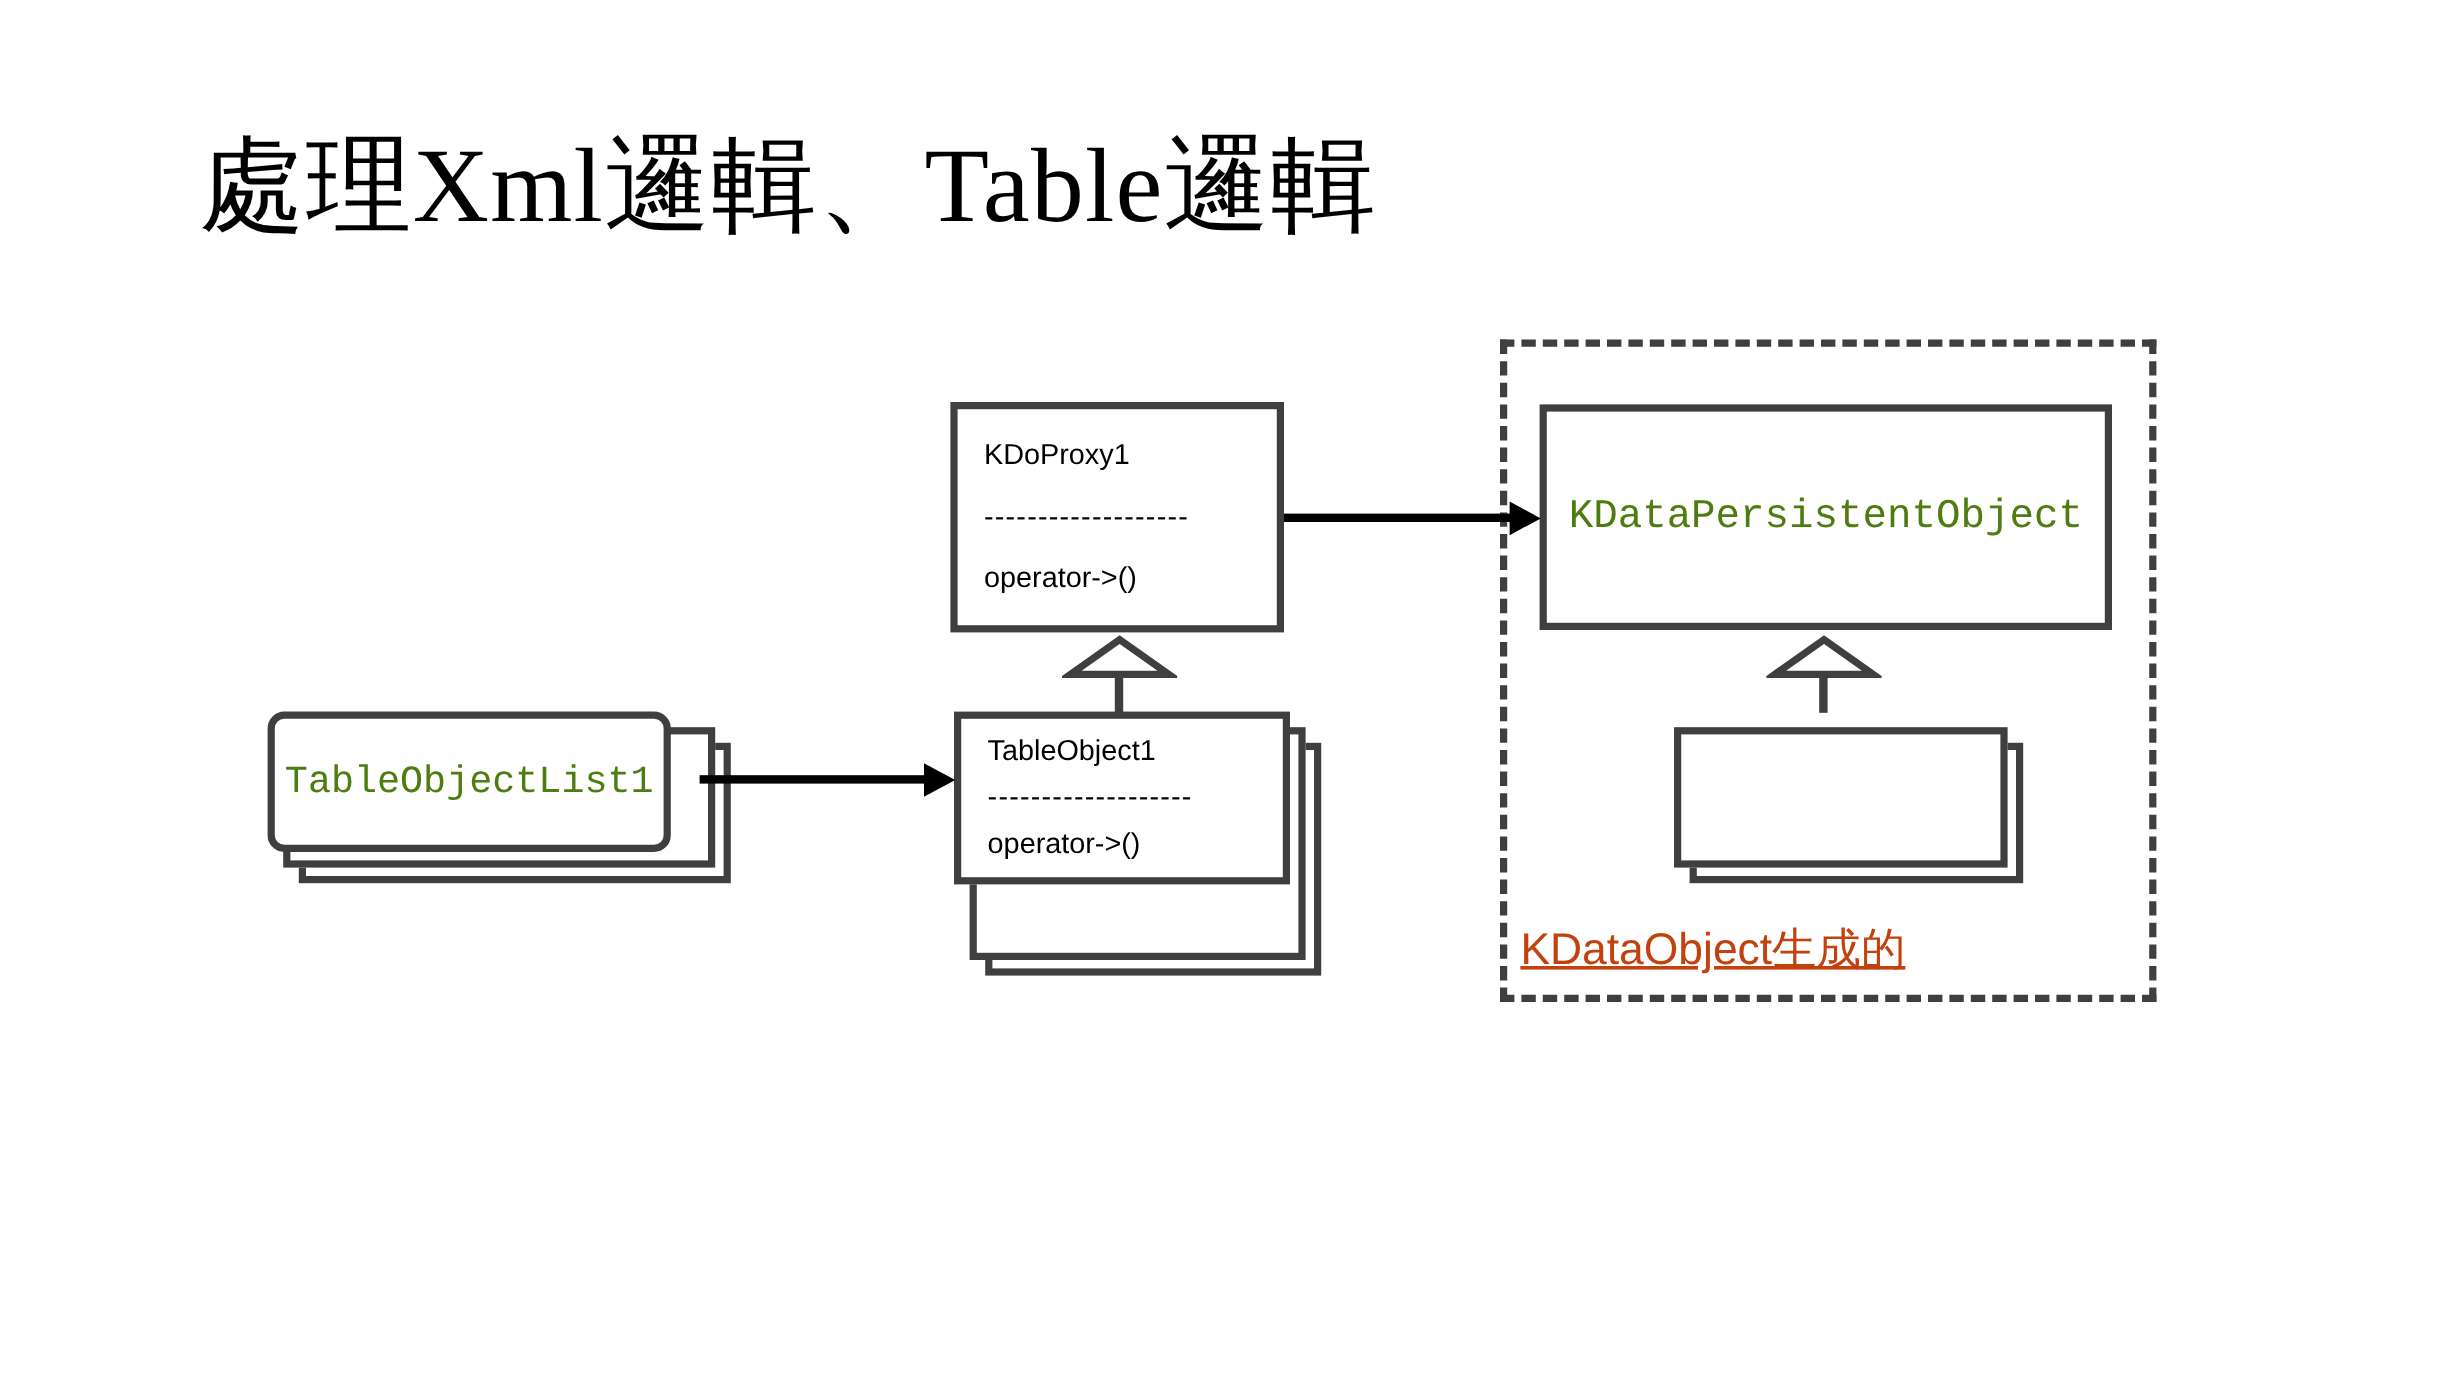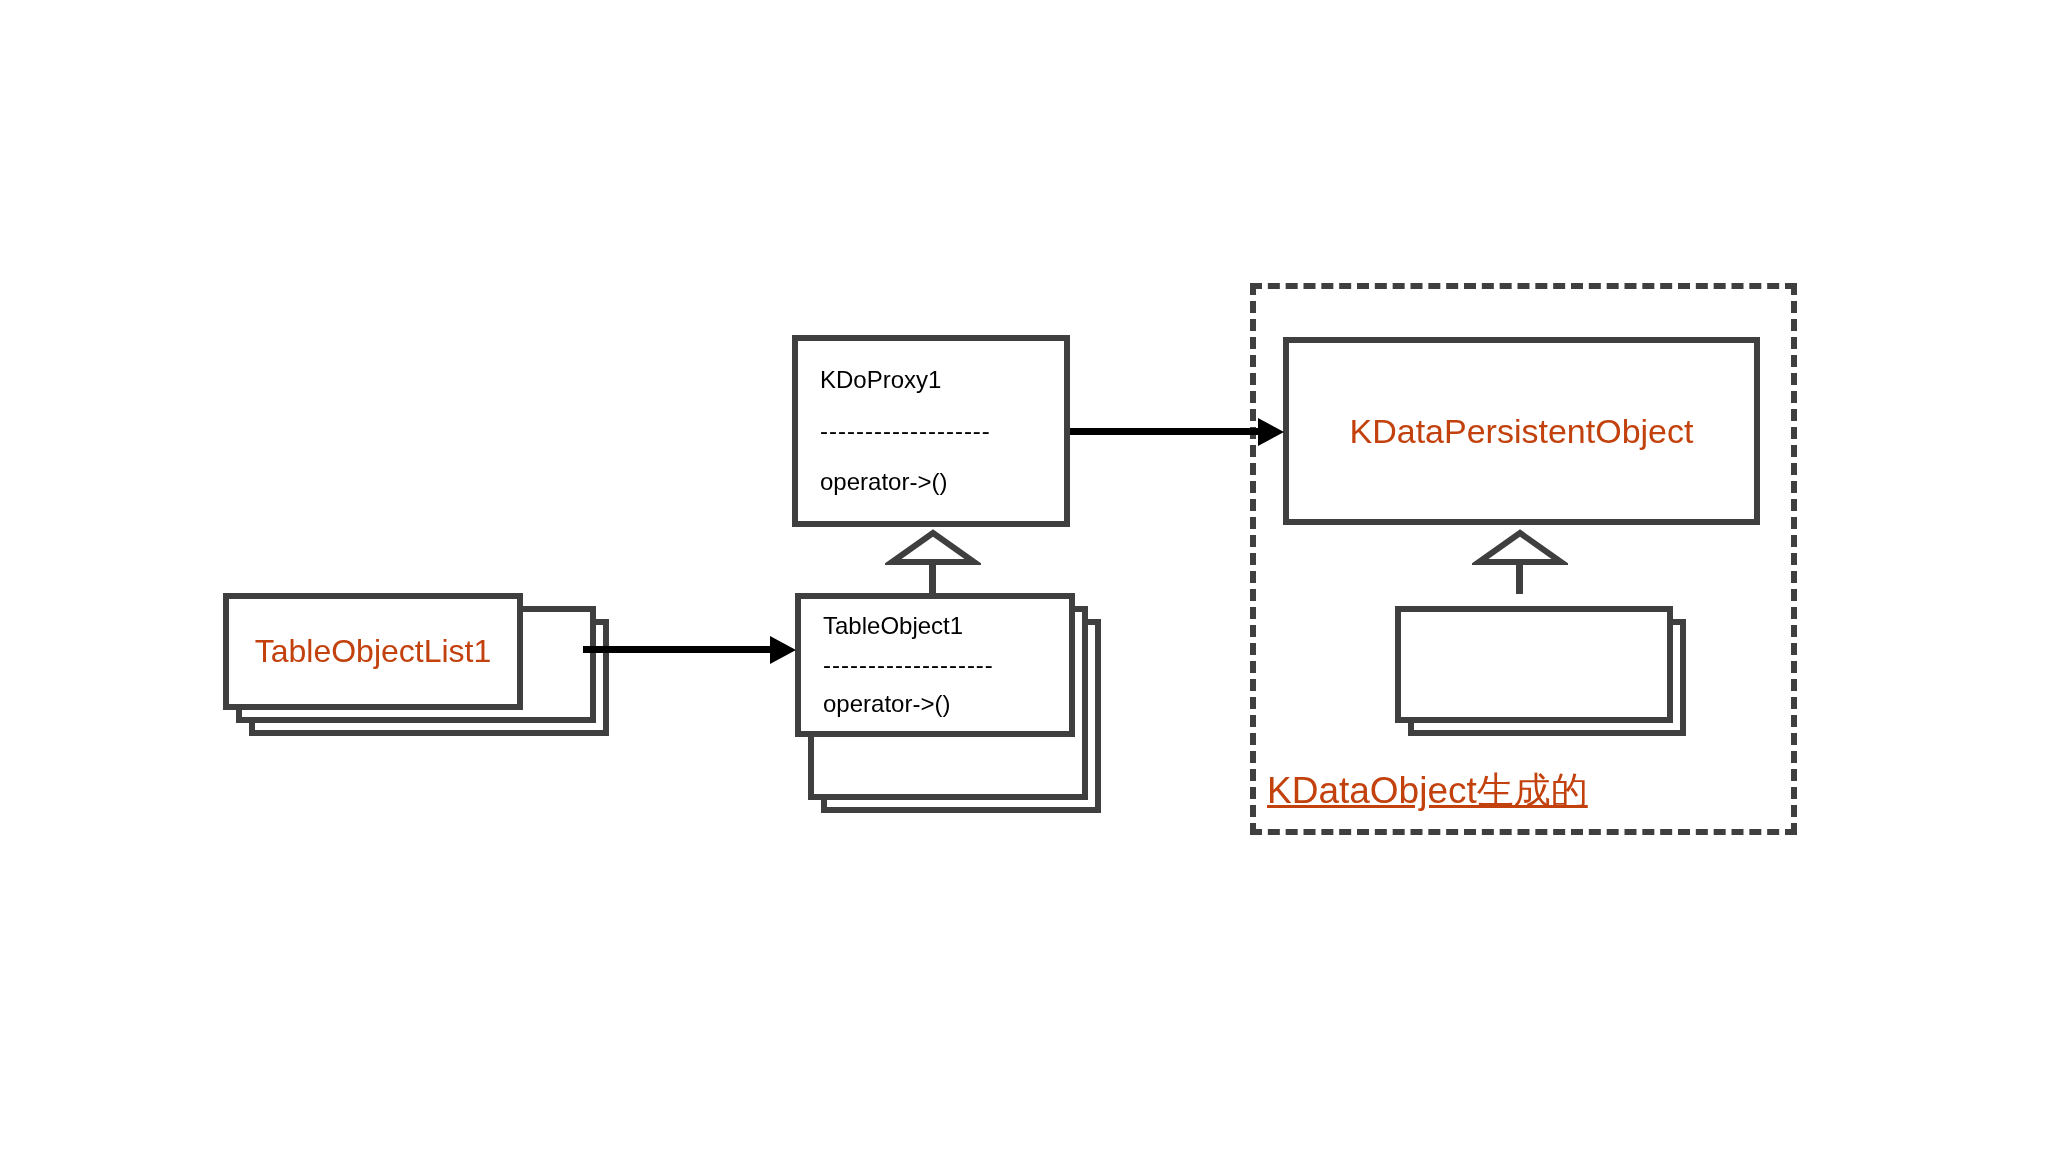--- a/index.html
+++ b/index.html
@@ -35,22 +35,23 @@
     box-sizing: border-box;
     z-index: 3;
   }
   .box.centered {
     display: flex;
     align-items: center;
     justify-content: center;
   }
   .box-label {
     font-size: 32px;
-    color: #c2410c;
+    color: #4d7c0f;
     white-space: nowrap;
+    font-family: Liberation Mono, monospace;
   }
   .box.rows {
     display: flex;
     flex-direction: column;
     justify-content: space-evenly;
     align-items: flex-start;
     padding-left: 22px;
   }
   .row-text {
     font-size: 24px;
@@ -116,27 +117,28 @@
     width: 7px;
     background: #3f3f3f;
     z-index: 4;
   }
 </style>
 </head>
 <body>
 
 <div class="slide">
 
+  <div class="title">處理Xml邏輯、Table邏輯</div>
 
   <div class="group-container"></div>
   <div class="group-caption">KDataObject生成的</div>
 
   <div class="stack-layer z1" style="left:249px; top:619px; width:360px; height:117px;"></div>
   <div class="stack-layer z2" style="left:236px; top:606px; width:360px; height:117px;"></div>
-  <div class="box centered" style="left:223px; top:593px; width:300px; height:117px;">
+  <div class="box centered" style="left:223px; top:593px; width:336px; height:117px;border-radius:14px;">
     <span class="box-label">TableObjectList1</span>
   </div>
 
   <div class="stack-layer z1" style="left:821px; top:619px; width:280px; height:194px;"></div>
   <div class="stack-layer z2" style="left:808px; top:606px; width:280px; height:194px;"></div>
   <div class="box rows" style="left:795px; top:593px; width:280px; height:144px;">
     <span class="row-text">TableObject1</span>
     <span class="row-text sep-text">-------------------</span>
     <span class="row-text">operator-&gt;()</span>
   </div>

